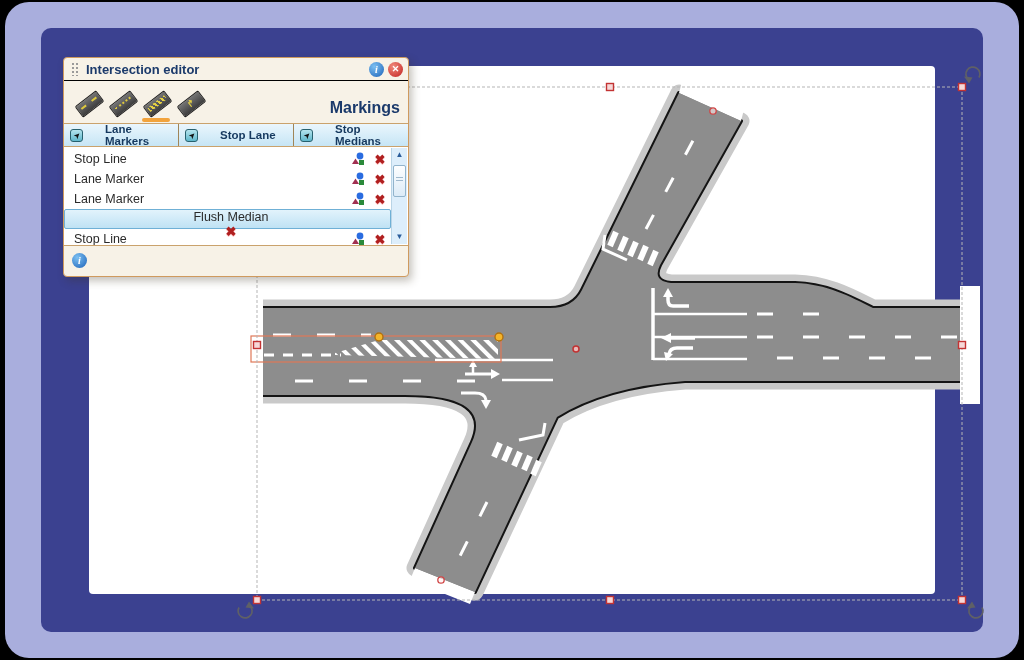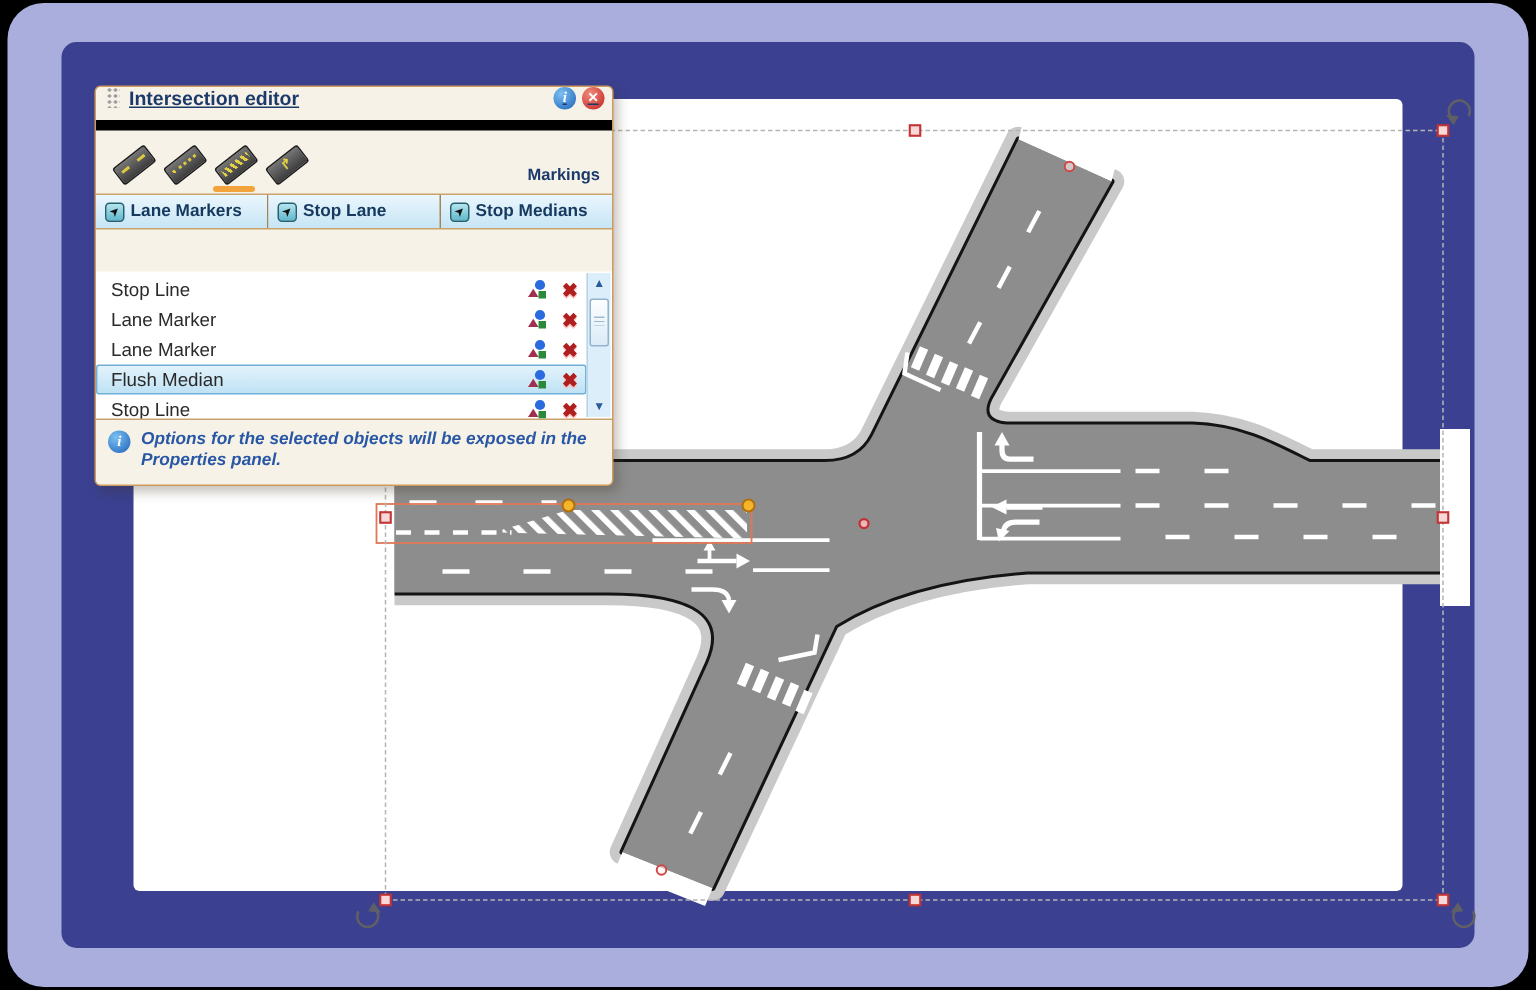--- a/index.html
+++ b/index.html
@@ -6,55 +6,55 @@
     font-family:"Liberation Sans",sans-serif;-webkit-font-smoothing:antialiased;}
   .outer{position:absolute;inset:2px 5px;background:#a9aedd;border-radius:24px;}
   .frame{position:absolute;left:36px;right:36px;top:26px;bottom:26px;background:#3b4190;border-radius:10px;}
   .canvas{position:absolute;left:48px;right:48px;top:38px;bottom:38px;background:#ffffff;border-radius:4px;}
   svg.scene{position:absolute;left:0;top:0;width:1024px;height:660px;}
 
   
   .panel{position:absolute;left:58px;top:55px;width:344px;background:#f7f2e7;
     border:1px solid #cf9a5e;border-radius:4px;box-shadow:3px 4px 8px rgba(60,50,30,.30);
     color:#1b3a6b;z-index:5;}
-  .titlebar{display:flex;align-items:flex-start;height:22px;padding:0 5px;border-bottom:7px solid #000000;text-decoration:underline;}
+  .titlebar{display:flex;align-items:center;height:22px;padding:0 5px;border-bottom:1px solid #000000;}
   .dragdots{width:9px;height:14px;margin:0 6px 0 2px;
     background-image:radial-gradient(#9a9a9a 1px,transparent 1.2px);background-size:4px 4px;}
   .title{font-size:13px;font-weight:bold;flex:1;}
   .cicon{width:15px;height:15px;border-radius:50%;margin-left:4px;color:#fff;font-size:10px;
     font-weight:bold;text-align:center;line-height:15px;cursor:default;}
   .info-c{background:radial-gradient(circle at 35% 30%,#7cc0f2,#1c62b8);font-family:"Liberation Serif",serif;font-style:italic;}
   .close-c{background:radial-gradient(circle at 35% 30%,#f08a7a,#c22121);font-size:9px;}
   .toolbar{display:flex;align-items:flex-end;height:36px;padding:2px 8px 4px 8px;}
   .tool{width:34px;height:30px;position:relative;display:flex;align-items:center;justify-content:center;}
   .chip{display:inline-block;width:25px;height:12px;background:linear-gradient(#757575,#3c3c3c);
     border:1px solid #1d1d1d;border-radius:2px;transform:rotate(-38deg);overflow:hidden;}
   .m-dash{display:block;margin:4px 3px 0;border-top:2px dashed #ddc83e;}
   .m-dots{display:block;margin:4px 3px 0;border-top:2px dotted #ddc83e;}
   .m-dense{display:block;height:5px;margin:3px 2px 0;
     background:repeating-linear-gradient(70deg,#e4d043 0 2px,transparent 2px 4px);}
   .m-arrow{display:block;text-align:center;color:#e4d043;font-size:9px;line-height:11px;font-weight:bold;}
   .m-arrow::before{content:"\21B1";}
   .tool.selected::after{content:"";position:absolute;left:2px;right:4px;bottom:-3px;height:4px;
     background:#f2a33c;border-radius:2px;}
-  .section-label{margin-left:auto;font-size:11px;font-weight:bold;padding-bottom:2px;}
+  .section-label{margin-left:auto;font-size:16px;font-weight:bold;padding-bottom:2px;}
   .tabs{display:flex;height:22px;border-top:1px solid #caa26c;border-bottom:1px solid #caa26c;}
-  .tab{flex:1;display:flex;align-items:center;gap:4px;padding-left:6px;
+  .tab{flex:1;display:flex;align-items:center;gap:22px;padding-left:6px;
     background:linear-gradient(#eaf6fd,#c6e5f5);border-right:1px solid #a08558;font-size:11.5px;
     font-weight:bold;color:#16395f;cursor:default;}
   .tab:last-child{border-right:none;}
   .tab-ico{width:13px;height:13px;border-radius:3px;flex:none;
     background:linear-gradient(#b5e4ee,#5fb8cc);border:1px solid #27616f;box-sizing:border-box;
     color:#101010;font-size:7px;line-height:11px;text-align:center;}
   .tab-ico::before{content:"\27A4";display:inline-block;transform:rotate(-45deg);}
-  .listwrap{position:relative;background:#fff;height:98px;overflow:hidden;border-bottom:1px solid #caa26c;margin-top:28px;}
+  .listwrap{position:relative;background:#fff;height:98px;overflow:hidden;border-bottom:1px solid #caa26c;}
   .rows{position:absolute;left:0;top:2px;right:17px;}
   .row{display:flex;align-items:center;height:20px;padding:0 2px 0 9px;font-size:12.5px;color:#2a2a2a;
     border:1px solid transparent;box-sizing:border-box;}
-  .row.selected{background:linear-gradient(#e2f3fc,#bfe2f4);border:1px solid #6fb0d6;border-radius:2px;}
+  .row.selected{background:linear-gradient(#e2f3fc,#bfe2f4);border:1px solid #6fb0d6;border-radius:2px;flex-direction:column;}
   .row-label{flex:1;}
   .row-ico{width:16px;height:14px;margin-right:6px;}
   .row-x{color:#b01f1f;font-size:13px;font-weight:bold;width:16px;text-align:center;
     text-shadow:0 1px 0 rgba(255,180,180,.8);}
   .scroll{position:absolute;right:1px;top:1px;bottom:1px;width:15px;background:#ddeefb;
     border-left:1px solid #b9d4e6;display:flex;flex-direction:column;align-items:center;}
   .sc-btn{width:13px;height:14px;color:#2a5c9a;font-size:8px;line-height:14px;text-align:center;}
   .sc-thumb{width:11px;height:30px;margin-top:3px;background:linear-gradient(#fdfeff,#dcebf7);
     border:1px solid #92b4cc;border-radius:2px;position:relative;}
   .sc-thumb::after{content:"";position:absolute;left:2px;right:2px;top:11px;height:6px;
@@ -288,16 +288,15 @@
       <div class="scroll">
         <span class="sc-btn">▲</span>
         <span class="sc-thumb"></span>
         <span class="sc-spacer"></span>
         <span class="sc-btn">▼</span>
       </div>
     </div>
 
     <div class="panel-info">
       <span class="cicon info-c">i</span>
-      <span class="info-text">Options for the selected objects will be exposed in the Properties panel.</span>
     </div>
   </div>
 </div>
 
 </body></html>

